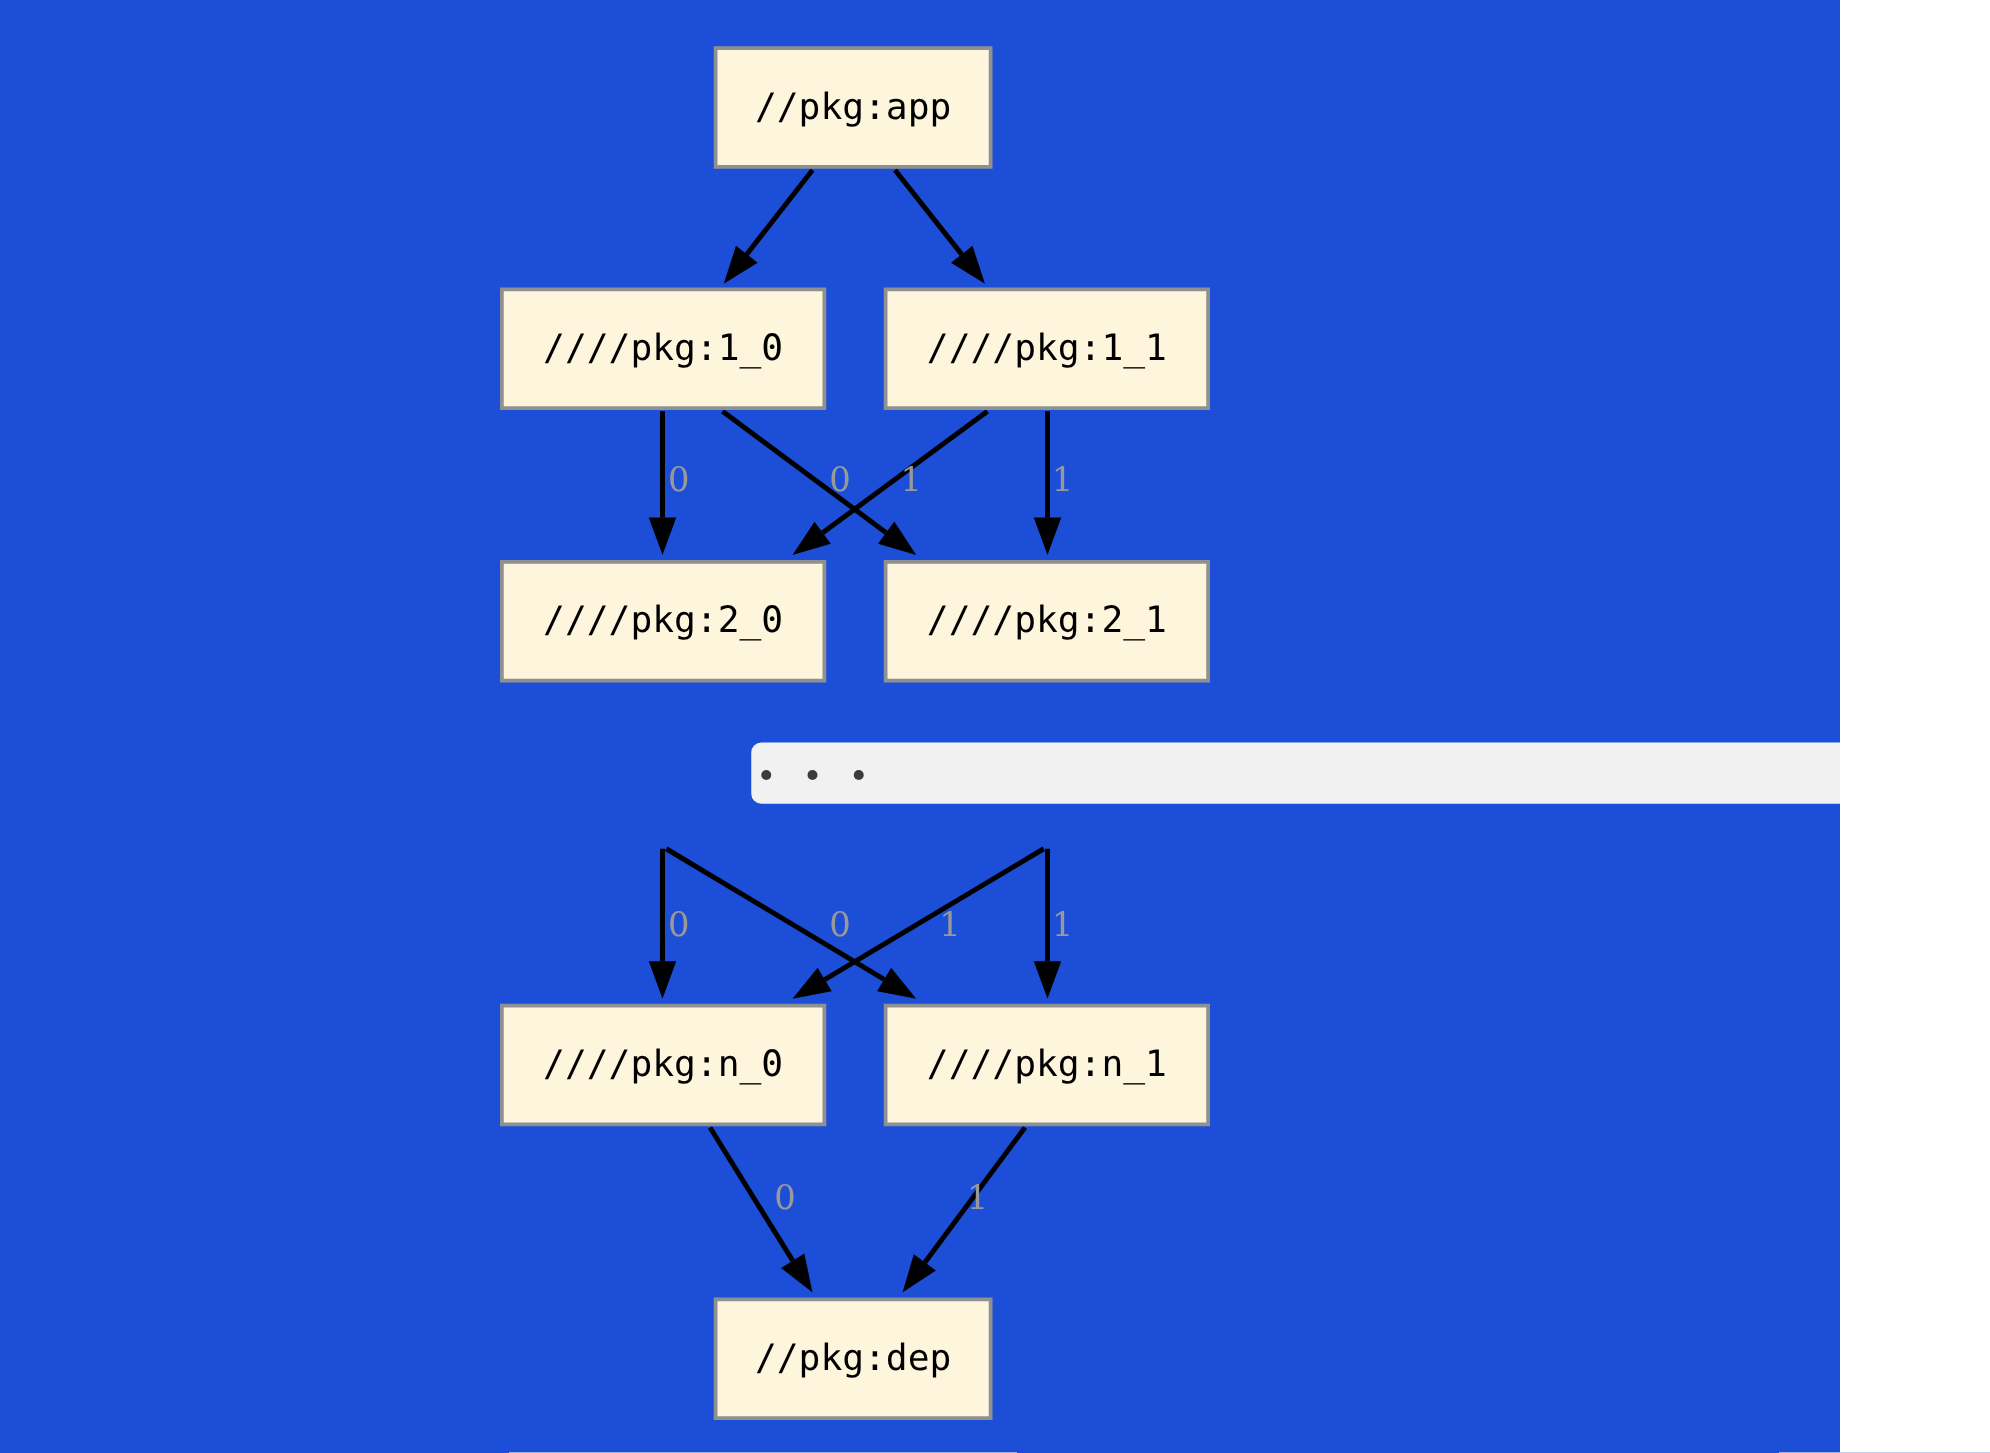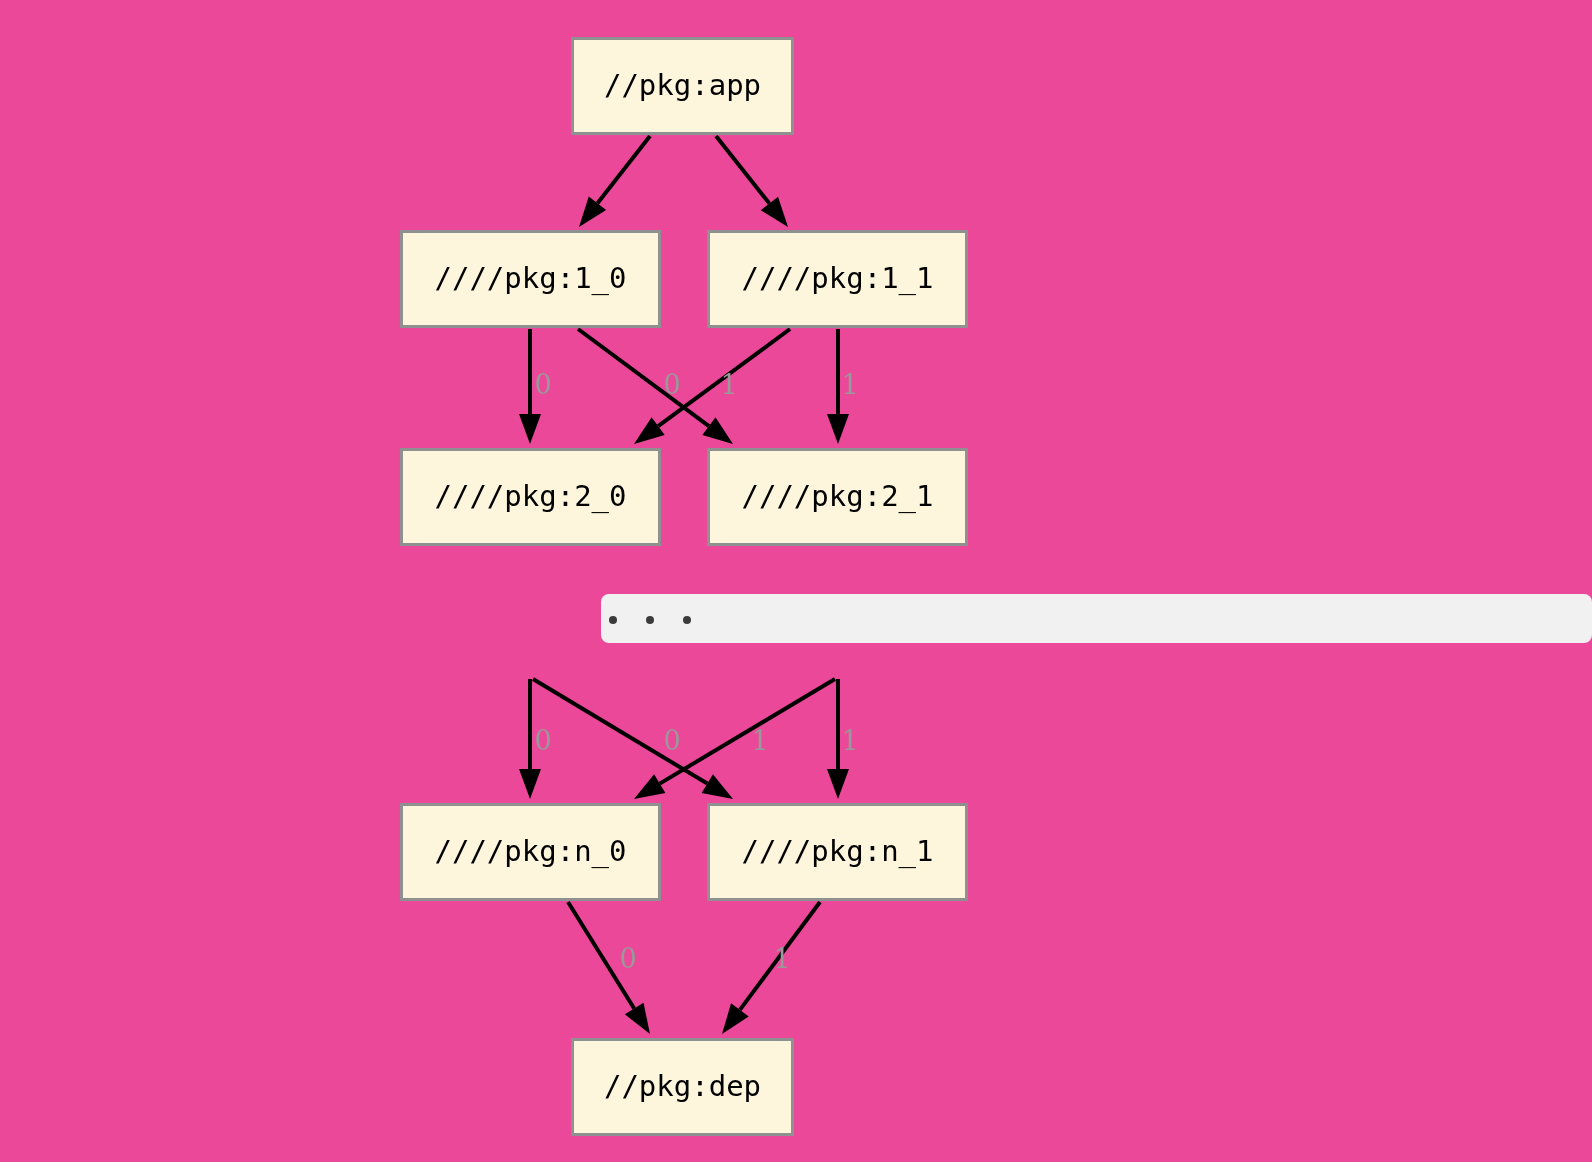--- a/index.html
+++ b/index.html
@@ -5,23 +5,23 @@
   html, body {
     margin: 0;
     padding: 0;
     background: #ffffff;
   }
   body {
     font-family: "DejaVu Sans Mono", monospace;
   }
   #canvas {
     position: relative;
-    width: 1592px;
+    width: 1472px;
     height: 1162px;
-    background: #ec4899;
+    background: #1d4ed8;
     overflow: hidden;
   }
   #graph-svg {
     position: absolute;
     left: 0;
     top: 0;
     width: 1592px;
     height: 1162px;
   }
   .node-rect {

